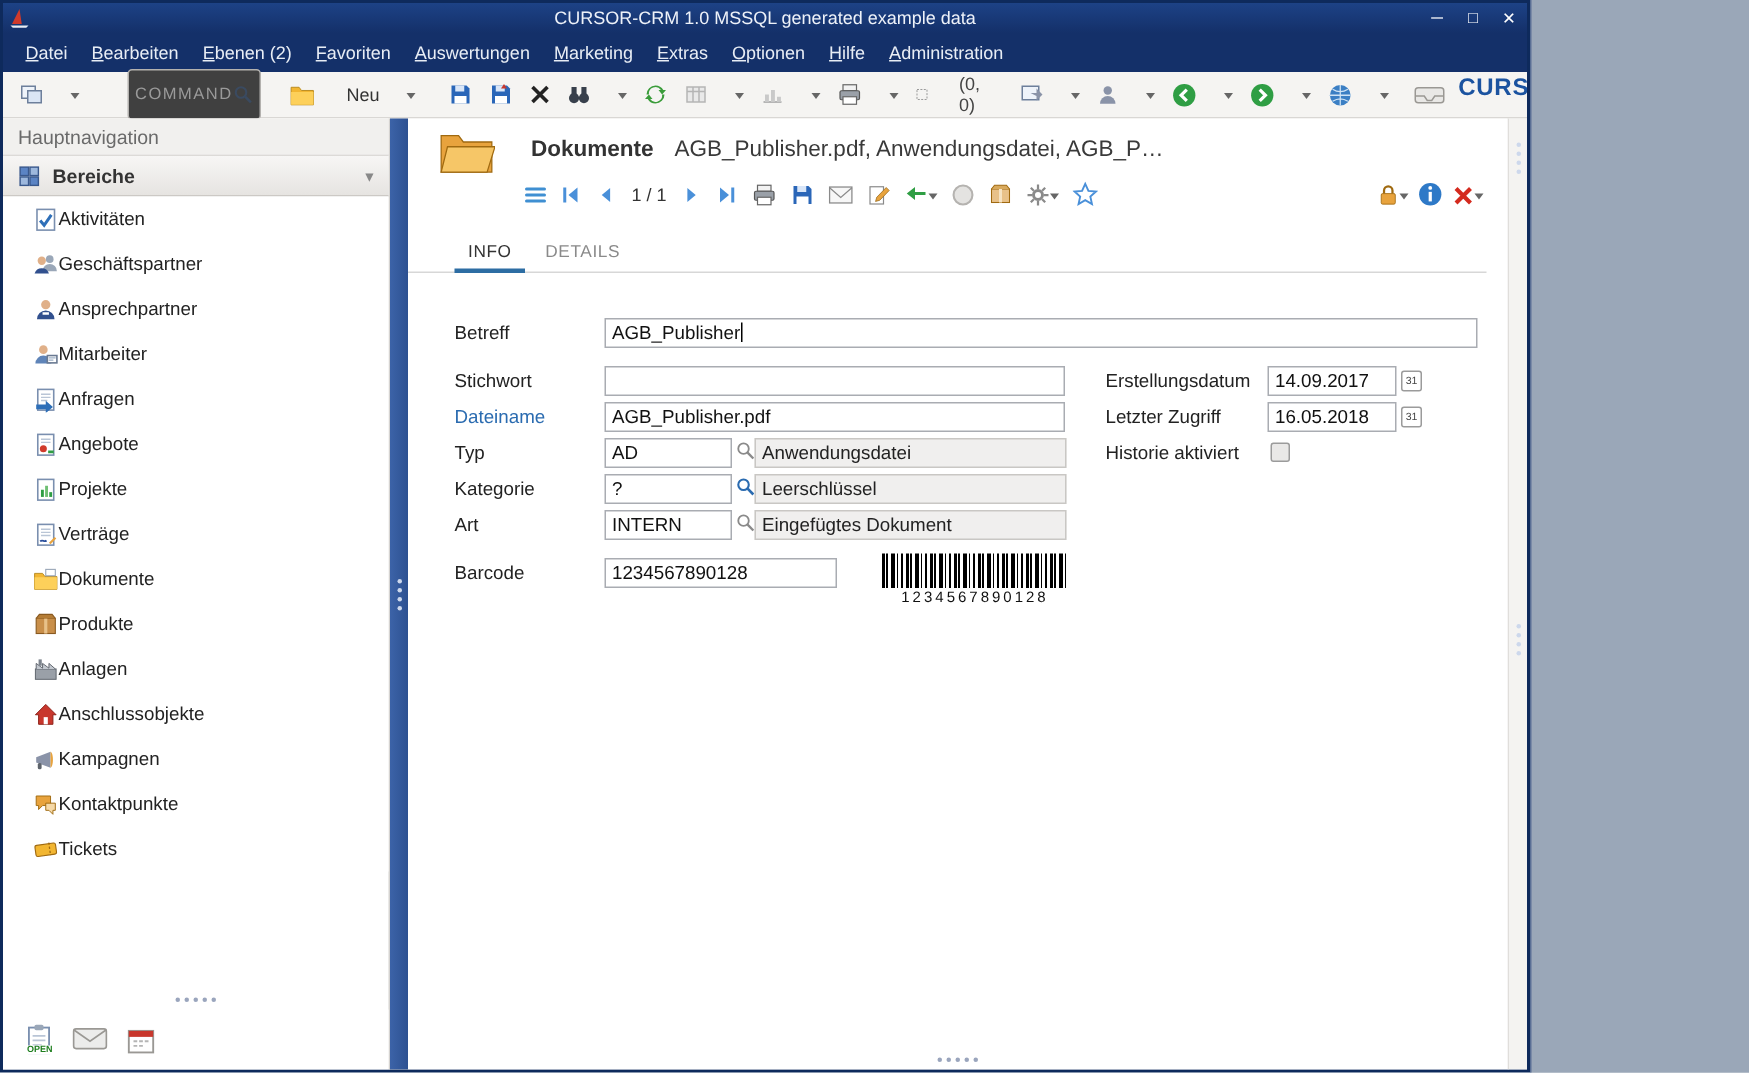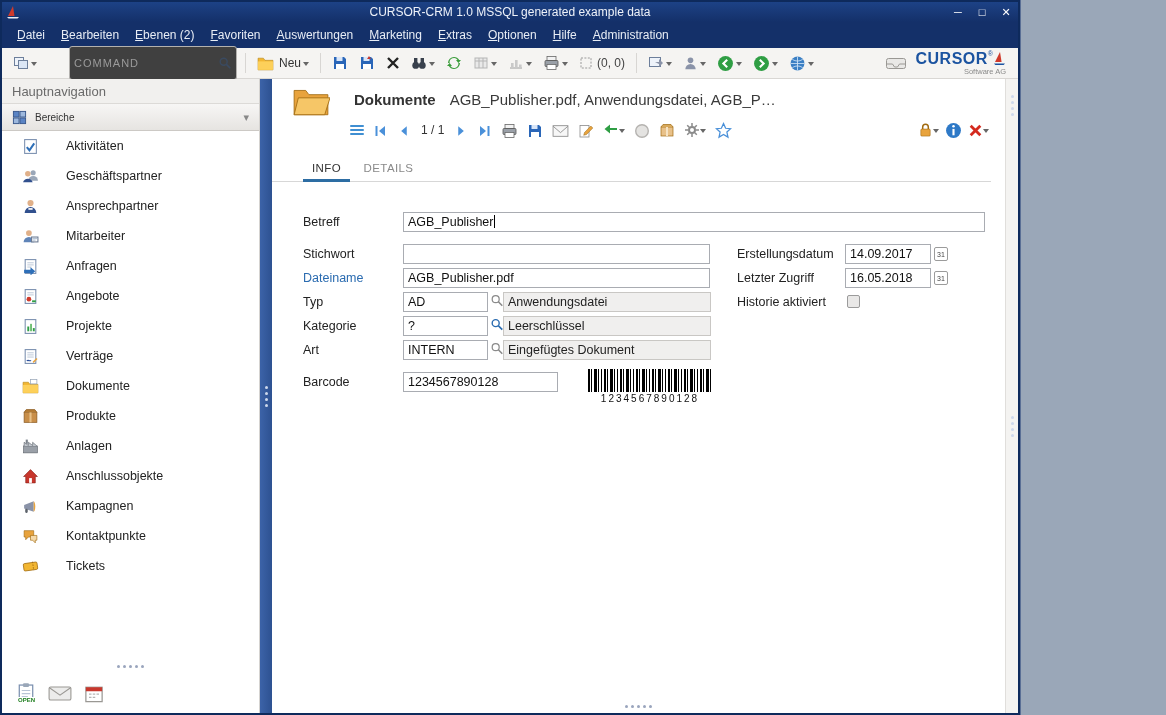--- a/index.html
+++ b/index.html
@@ -10,44 +10,44 @@
   .app-icon{width:14px;height:14px;margin:0 4px;}
   .title-text{position:absolute;left:0;right:0;text-align:center;pointer-events:none;}
   .win-controls{margin-left:auto;display:flex;z-index:2;}
   .win-btn{width:24px;height:16px;display:flex;align-items:center;justify-content:center;color:#fff;font-size:11px;cursor:default;}
   
   .menubar{height:26px;background:#143069;display:flex;align-items:center;padding-left:8px;gap:2px;}
   .menu-item{display:inline-block;color:#e8edf5;font-size:12px;padding:4px 7px;}
   .menu-item::first-letter{text-decoration:underline;}
   
   .toolbar{height:31px;background:#f5f4f2;border-bottom:1px solid #d9d7d4;display:flex;align-items:center;padding:0 8px;gap:5px;}
-  .tb-btn{display:flex;align-items:center;gap:2px;padding:2px 3px;border-radius:2px;}
+  .tb-btn{display:flex;align-items:center;gap:18px;padding:2px 3px;border-radius:2px;}
   .tb-sep{width:1px;height:20px;background:#d8d6d3;margin:0 3px;}
   .ic{display:inline-block;vertical-align:middle;}
   .caret-down{width:0;height:0;border:3px solid transparent;border-top:4px solid #666;margin-top:4px;}
   .cmd-box{display:flex;align-items:center;width:168px;height:22px;background:#404040;border:1px solid #b3b1ae;border-radius:3px;padding:16px 4px;margin-left:24px;}
   .cmd-ph{color:#9a9a9a;font-size:11px;letter-spacing:1px;flex:1;}
   .neu-label{font-size:12px;color:#333;margin-left:3px;}
   .coords{font-size:12px;color:#444;margin-left:2px;}
   .spacer{flex:1;}
   .brand{display:flex;flex-direction:column;align-items:flex-end;line-height:1;margin-right:4px;}
   .brand-top{display:flex;align-items:flex-start;}
   .brand-name{color:#1b53a0;font-weight:bold;font-size:16px;letter-spacing:.5px;}
   .brand-reg{color:#1b53a0;font-size:7px;margin-top:-1px;}
   .brand-sub{color:#8a8a8a;font-size:7.5px;margin-top:1px;}
   
   .body{display:flex;height:634px;}
   
   .sidebar{width:258px;background:#fff;display:flex;flex-direction:column;border-right:1px solid #d5d3d0;}
   .side-head{height:24px;background:#f1f0ee;color:#6a6a6a;font-size:13px;display:flex;align-items:center;padding-left:10px;}
   .side-section{height:28px;background:linear-gradient(#f7f6f5,#e6e4e1);border-top:1px solid #dcdad7;border-bottom:1px solid #ccc9c5;display:flex;align-items:center;padding:0 10px;gap:8px;}
-  .side-section-label{font-size:10px;color:#333;flex:1;}
+  .side-section-label{font-size:13px;color:#333;flex:1;font-weight:bold;}
   .chev{color:#888;font-size:11px;}
   .nav-list{background:#fff;}
-  .nav-item{height:30px;display:flex;align-items:center;gap:27px;padding-left:20px;font-size:12.5px;color:#222;}
+  .nav-item{height:30px;display:flex;align-items:center;gap:0;padding-left:20px;font-size:12.5px;color:#222;}
   .side-bottom{margin-top:auto;}
   .dots-row{display:flex;justify-content:center;gap:3px;padding:5px 0;}
   .dots-row i{width:3px;height:3px;border-radius:50%;background:#9aa5bd;}
   .quick-bar{height:26px;background:linear-gradient(#f7f6f5,#e6e4e1);border-top:1px solid #dcdad7;border-bottom:1px solid #ccc9c5;display:flex;align-items:center;padding-left:10px;font-size:13px;color:#333;}
   .quick-icons{height:40px;display:flex;align-items:center;gap:12px;padding-left:14px;background:#fff;}
   .open-txt{position:absolute;left:1px;bottom:1px;font-size:6px;font-weight:bold;color:#1e7e1e;background:#fff;padding:0 1px;}
   
   .splitter{width:12px;background:linear-gradient(90deg,#3c63a8,#2d5191);display:flex;align-items:center;justify-content:center;}
   .vdots{display:flex;flex-direction:column;gap:3px;}
   .vdots i{width:3px;height:3px;border-radius:50%;background:#cdd8ec;}

